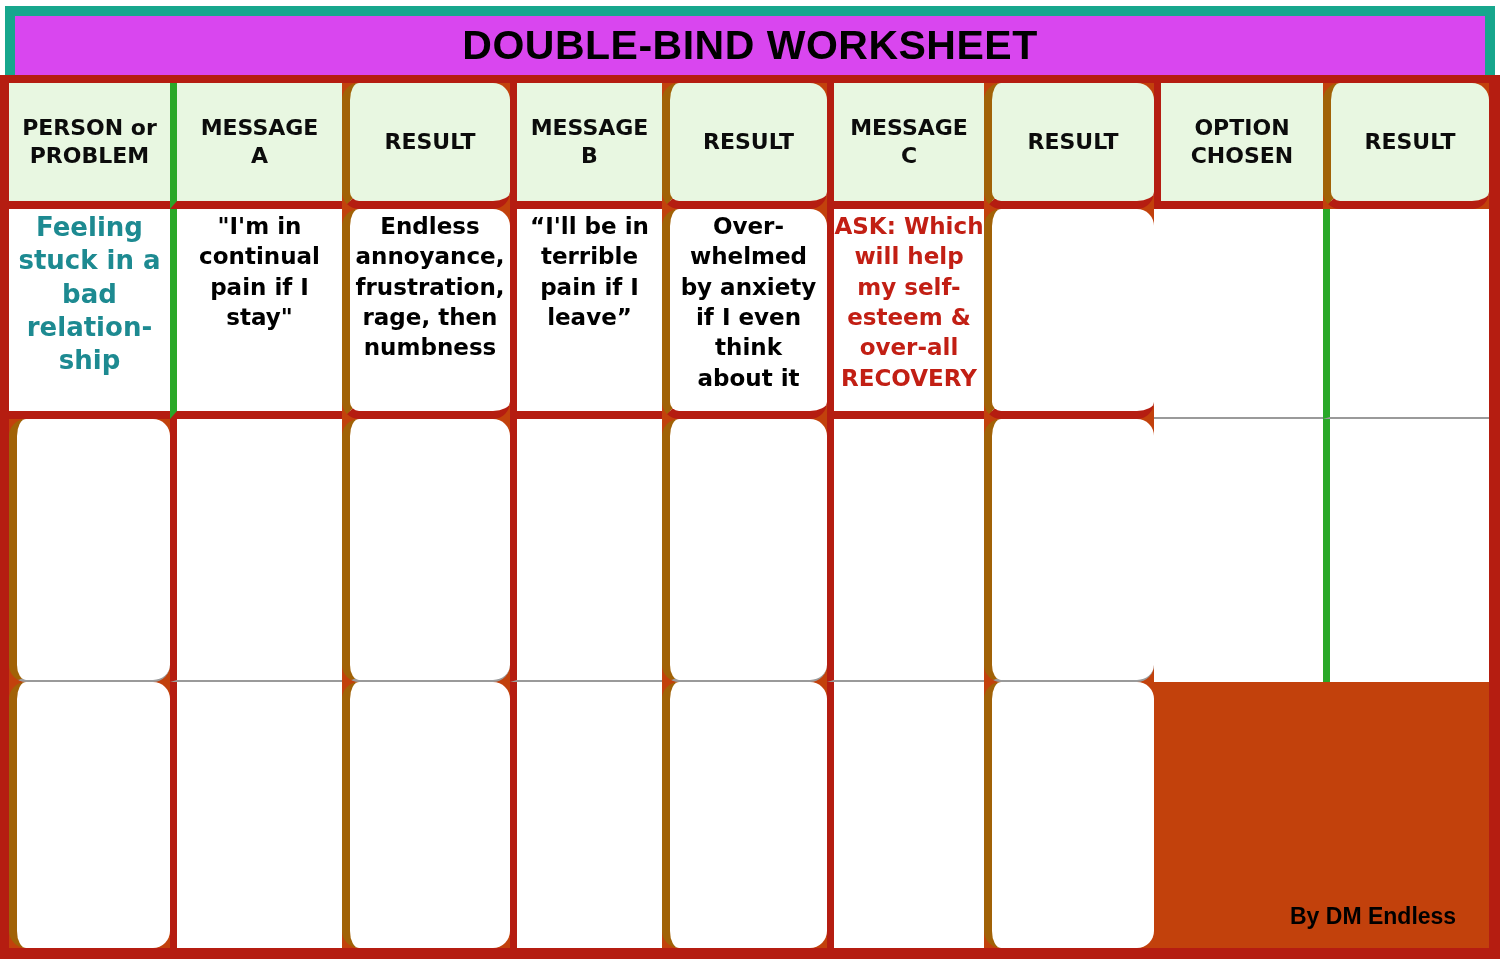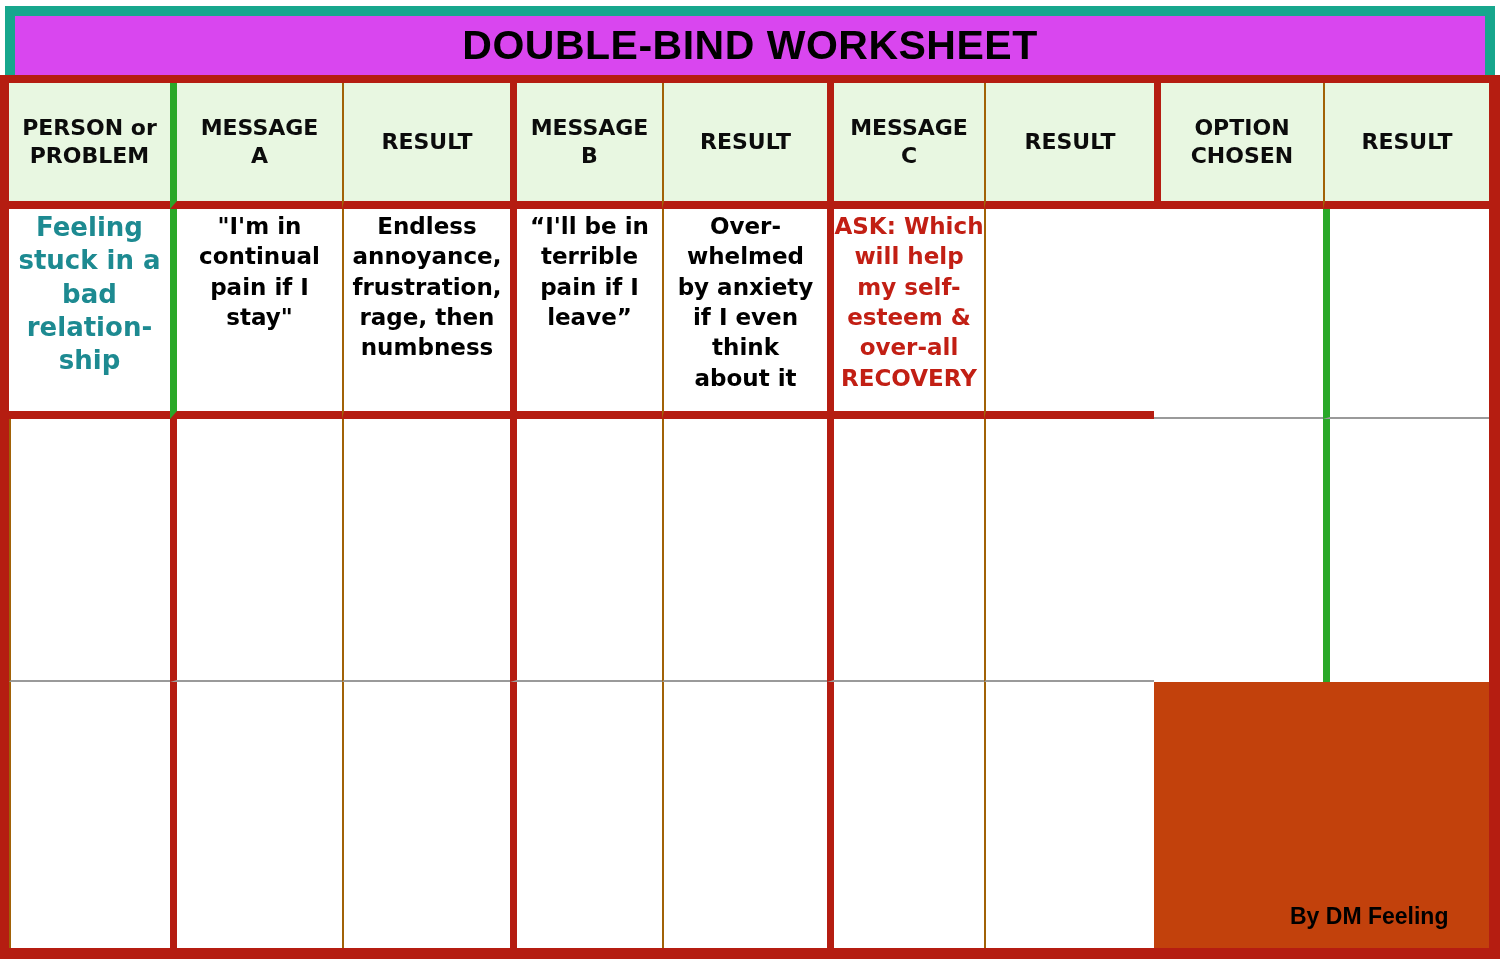--- a/index.html
+++ b/index.html
@@ -31,21 +31,21 @@
     display:grid;
     grid-template-columns:161px 172px 168px 152px 165px 157px 170px 169px 166px;
     grid-template-rows:126px 210px 263px 266px;
     border-style:solid;border-color:var(--red-frame);
     border-width:8px 11px 11px 9px;
     background:#c2410c;
   }
   .cell{box-sizing:border-box;overflow:hidden;background:#ffffff;}
   
   .c2{border-left:7px solid var(--green-divider);}
-  .c3,.c5,.c7,.c9{border-left:2px solid #a16207;}
+  .c3,.c5,.c7,.c9{border-left:8px solid #a16207;border-radius:17px;}
   .c4,.c6,.c8{border-left:7px solid var(--red-frame);}
   
   .hdr{
     background:var(--header-bg);
     border-bottom:8px solid var(--red-frame);
     display:flex;align-items:center;justify-content:center;
     text-align:center;font-weight:bold;font-size:22px;line-height:1.27;
     color:#0c0c0c;white-space:pre-line;
   }
   .r1{border-bottom:8px solid var(--red-frame);}
@@ -136,15 +136,15 @@
     <div class="cell body r3 c3"></div>
     <div class="cell body r3 c4"></div>
     <div class="cell body r3 c5"></div>
     <div class="cell body r3 c6"></div>
     <div class="cell body r3 c7"></div>
     <div class="cell body r3 c8"></div>
     <div class="cell body r3 c9"></div>
 
   </div>
 
-  <div class="credit">By DM Feeling</div>
+  <div class="credit">By DM Endless</div>
 
 </div>
 
 </body></html>

